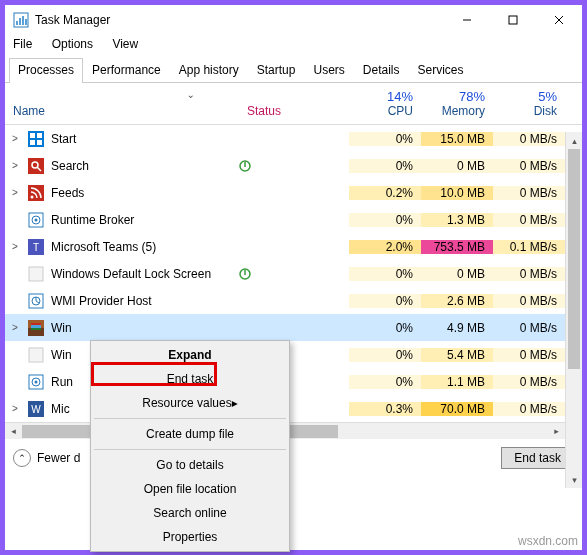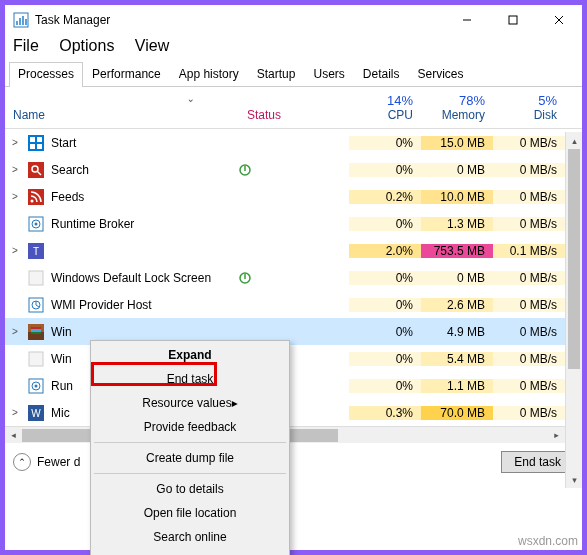--- a/index.html
+++ b/index.html
@@ -3,21 +3,21 @@
 <meta charset="utf-8">
 <style>
   * { box-sizing: border-box; font-family: "Segoe UI", Tahoma, sans-serif; }
   body { margin: 0; background: #fff; font-size: 12px; }
   .window { width: 587px; height: 555px; border: 5px solid #8b5cf6; position: relative; background:#fff;}
   .titlebar { height: 30px; display:flex; align-items:center; padding:0 0 0 8px;}
   .titlebar .ico {width:16px;height:16px;margin-right:6px;display:inline-flex;align-items:center;justify-content:center;}
   .titlebar .title {font-size:12px; flex:1;}
   .winbtns {display:flex;}
   .winbtn {width:46px;height:30px;display:flex;align-items:center;justify-content:center;font-size:10px;color:#000;}
-  .menubar {padding:2px 8px 6px 8px; font-size:16px;}
+  .menubar {padding:2px 8px 6px 8px; font-size:12px;}
   .menubar span{margin-right:16px;}
   .tabs {display:flex;border-bottom:1px solid #ccc;padding:0 4px;font-size:12px;}
   .tab {padding:4px 8px 6px 8px;border:1px solid transparent;border-bottom:none;position:relative;top:1px;}
   .tab.active{border-color:#ccc;background:#fff;}
   .cols {display:flex;font-size:12px;color:#333;}
   .col {padding:6px 8px;text-align:left;}
   .cName{flex:1;position:relative;color:#1a4e8a;}
   .cStatus{width:110px;color:#be185d;}
   .cNum{width:72px;text-align:right;position:relative;}
   .cNum .pct{font-size:13px;display:block;color:#1d4ed8;}
@@ -211,20 +211,21 @@
       </div>
       <div class="row">
         <div class="expander">&gt;</div>
         <div class="rname">
           <span class="rico">
             <svg width="16" height="16">
               <rect width="16" height="16" fill="#4b53bc"></rect>
               <text x="8" y="12" font-size="10" text-anchor="middle" fill="#fff" font-family="Segoe UI">T</text>
             </svg>
           </span>
+          <span>Microsoft Teams (5)</span>
         </div>
         <div class="rstatus"></div>
         <div class="rnum heat2">2.0%</div>
         <div class="rnum heat4">753.5 MB</div>
         <div class="rnum heat1">0.1 MB/s</div>
       </div>
       <div class="row">
         <div class="expander"></div>
         <div class="rname">
           <span class="rico">
@@ -358,23 +359,20 @@
     <div class="ctxitem">
         <b>Expand</b>
       </div>
     <div class="ctxitem">
         <span>End task</span>
       </div>
     <div class="ctxitem">
         <span>Resource values</span>
         <span>▸</span>
       </div>
-    <div class="ctxitem">
-        <span>Provide feedback</span>
-      </div>
     <div class="ctxsep"></div>
     <div class="ctxitem">
         <span>Create dump file</span>
       </div>
     <div class="ctxsep"></div>
     <div class="ctxitem">
         <span>Go to details</span>
       </div>
     <div class="ctxitem">
         <span>Open file location</span>

